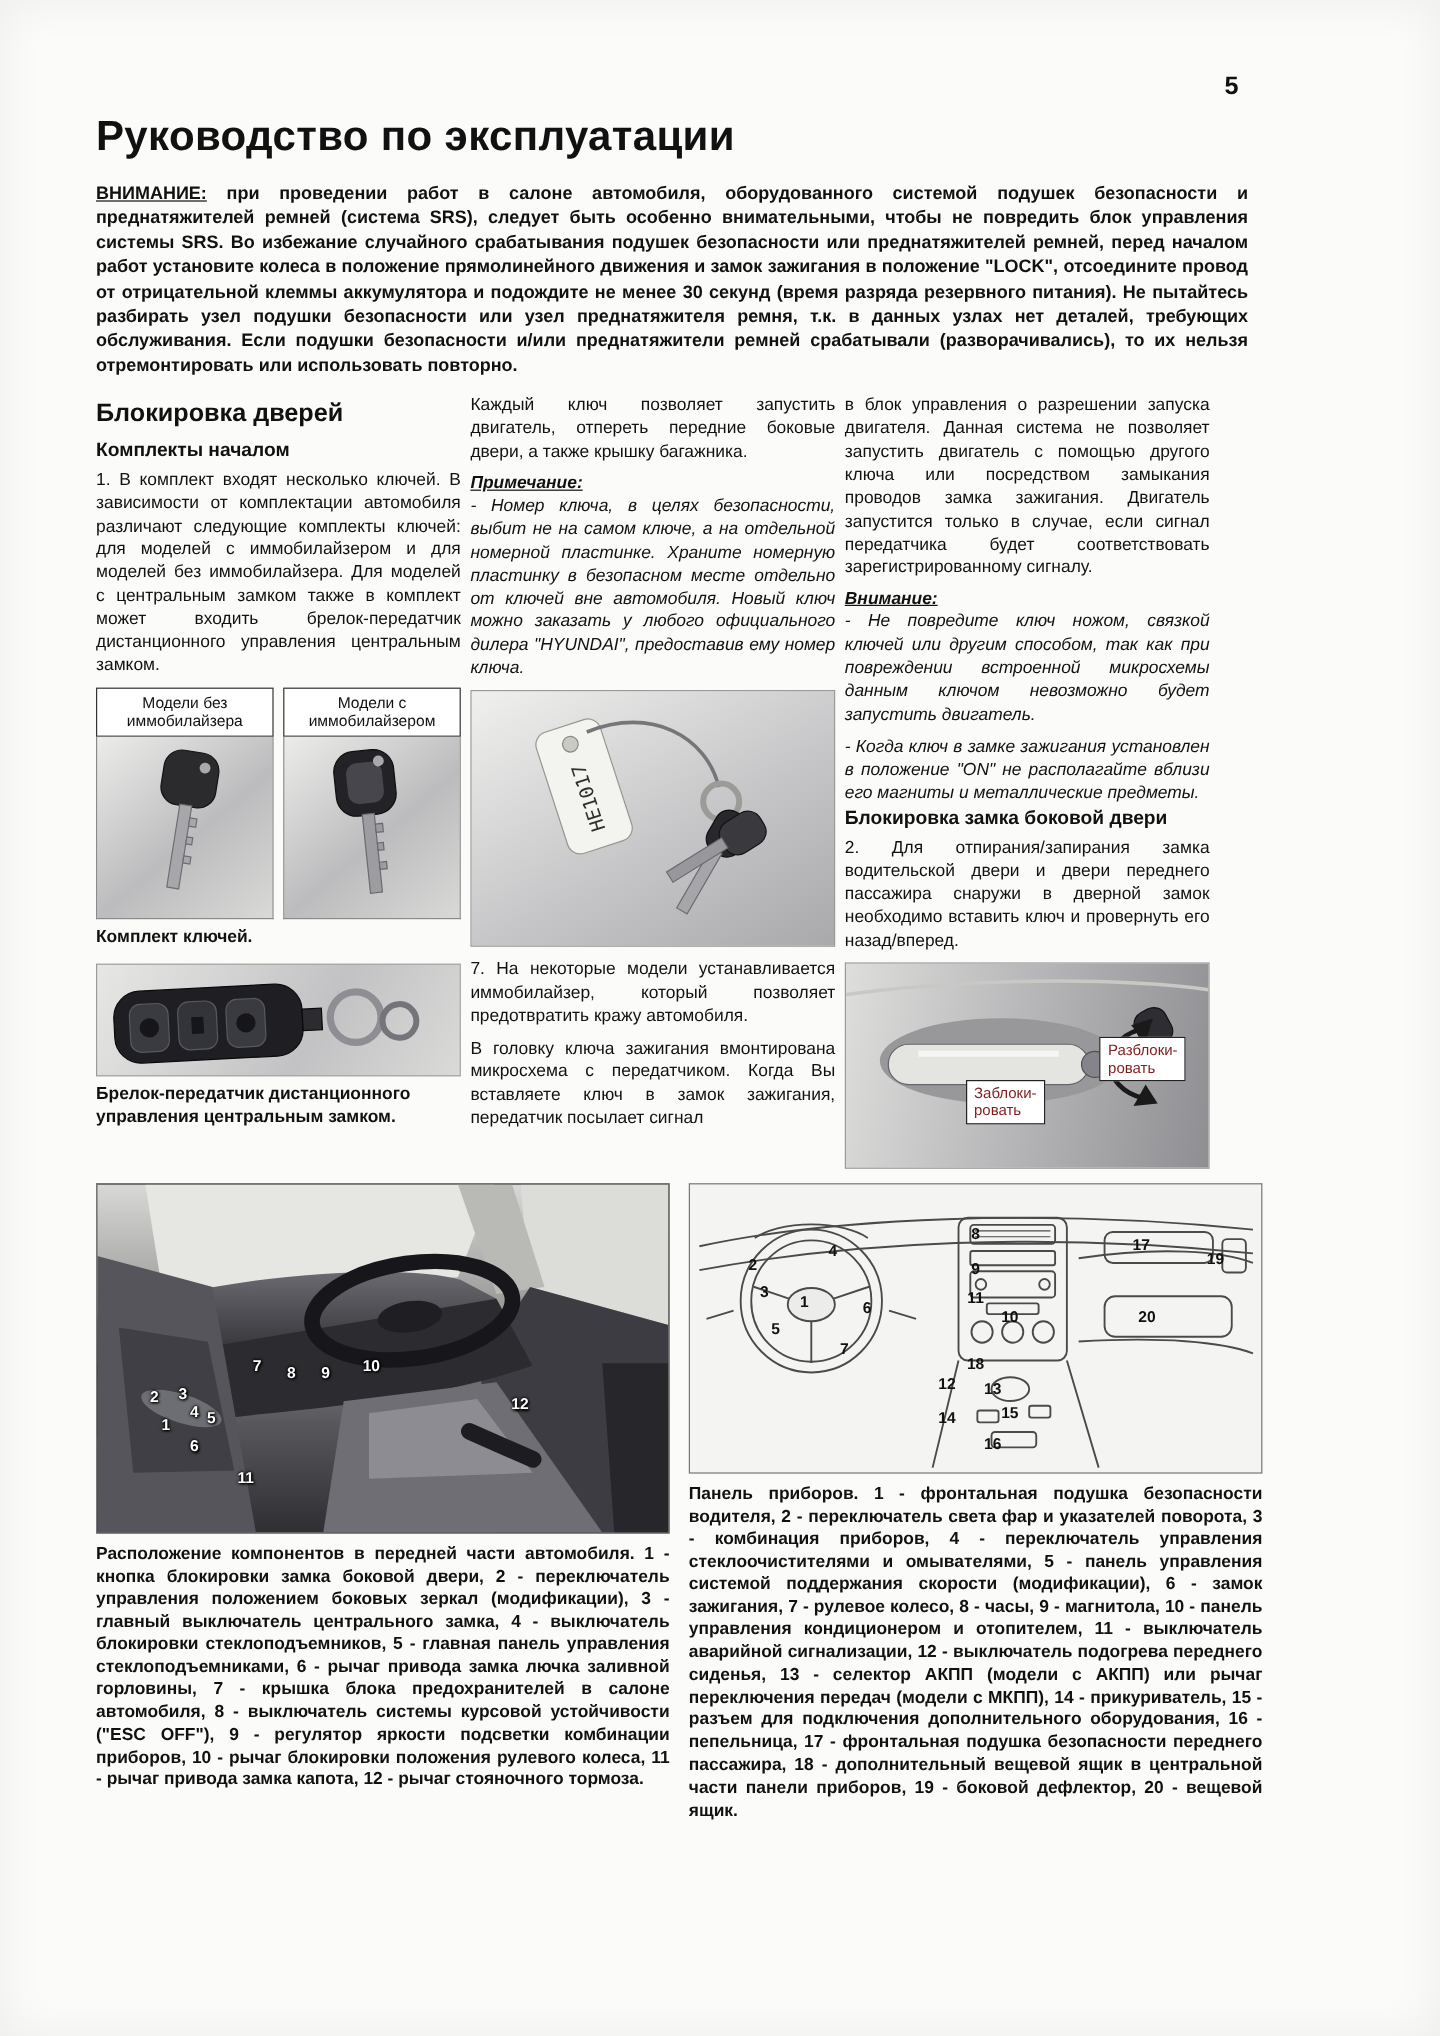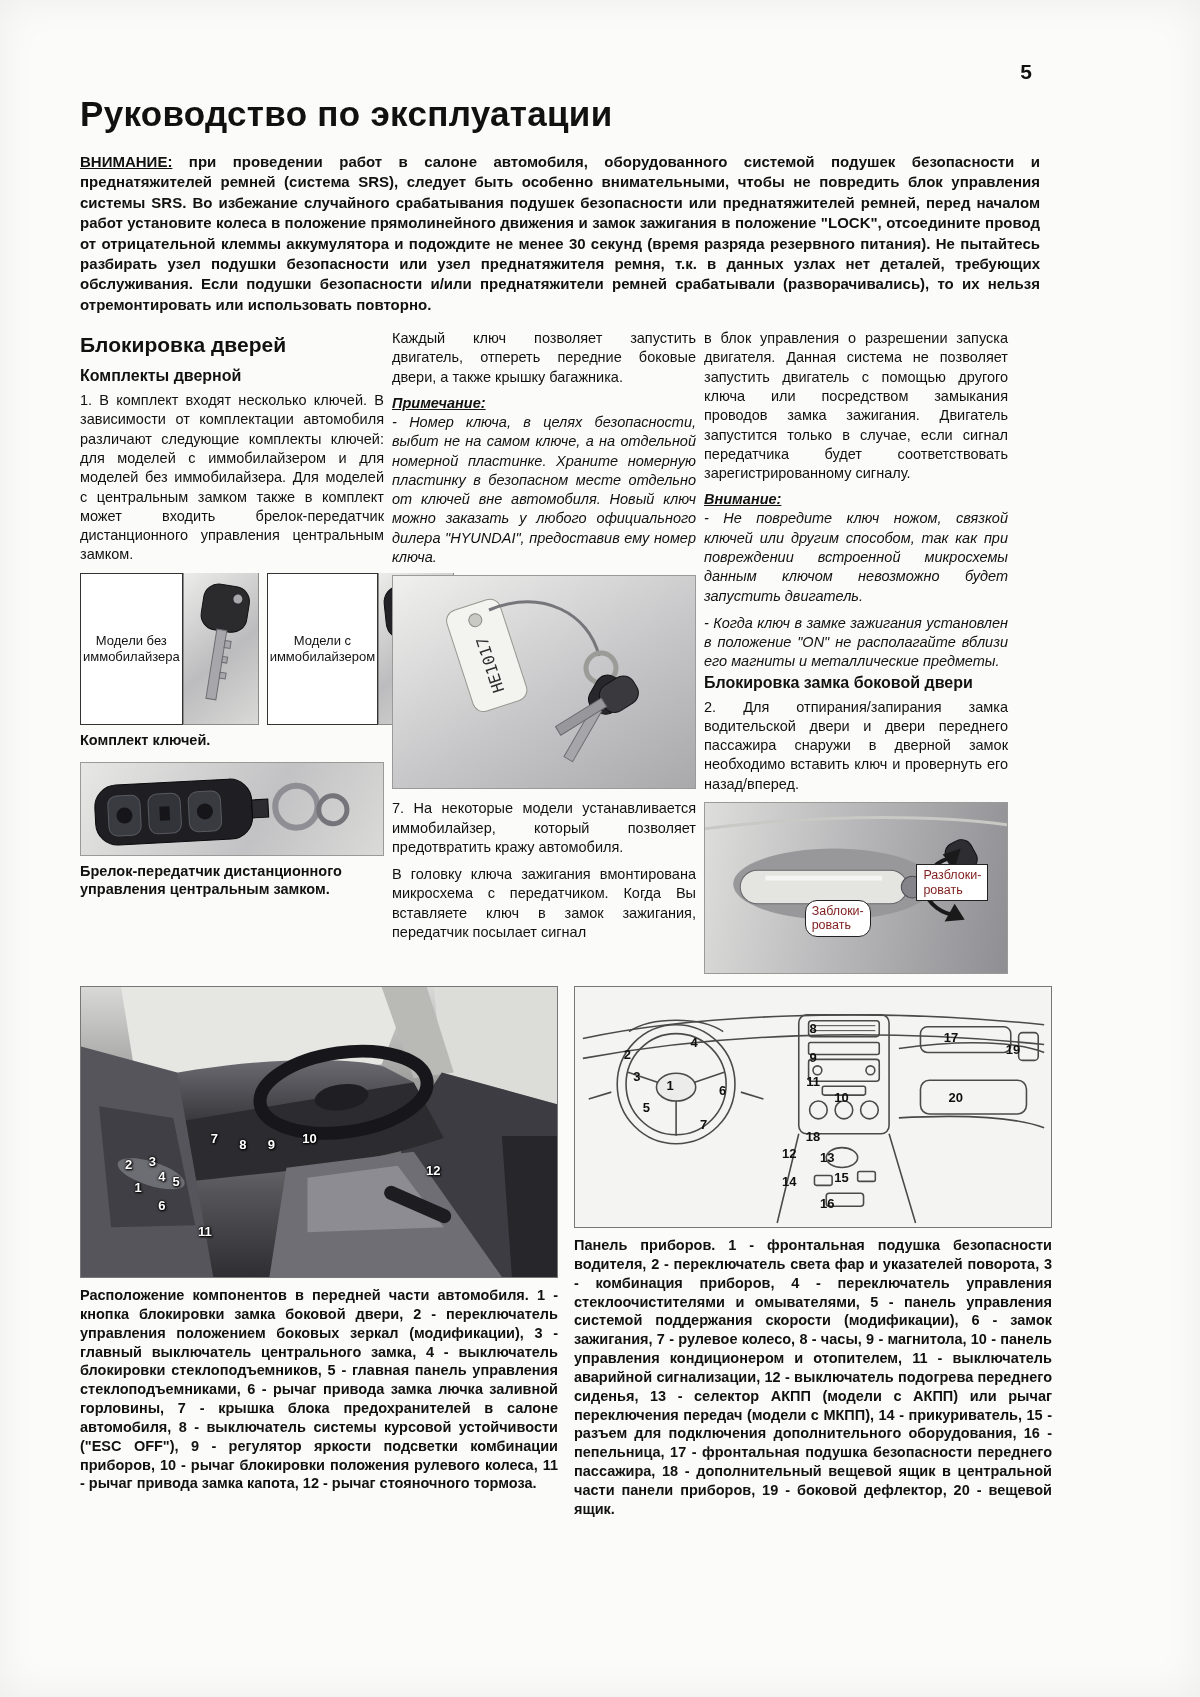--- a/index.html
+++ b/index.html
@@ -20,35 +20,35 @@
   .h-big { font-size:21px; font-weight:bold; margin:4px 0 10px 0; }
   .h-small { font-size:16px; font-weight:bold; margin:2px 0 6px 0; }
   .body { font-size:14.5px; line-height:1.33; text-align:justify; margin-bottom:8px; }
   .note-label { font-size:14.5px; font-style:italic; font-weight:bold; text-decoration:underline; margin-bottom:2px; }
   .note { font-size:14.5px; font-style:italic; line-height:1.33; text-align:justify; margin-bottom:8px; }
   .caption { font-size:14.5px; font-weight:bold; line-height:1.3; margin:6px 0 12px 0; }
   .just { text-align:justify; }
 
   
   .keyset { display:flex; gap:8px; margin-top:6px; }
-  .keyset-col { flex:1; display:flex; flex-direction:row; }
+  .keyset-col { flex:1; display:flex; flex-direction:column; }
   .klabel { border:1px solid #333; background:#fff; font-size:13px; line-height:1.2;
             text-align:center; padding:4px 2px; min-height:40px; display:flex; align-items:center; justify-content:center; }
   .kphoto { border:1px solid #8a8a88; border-top:none; height:152px;
             background:linear-gradient(140deg,#ececea 0%,#bcbcbe 55%,#d9d9d7 100%);
             display:flex; align-items:center; justify-content:center; }
   .fob-figure { width:100%; height:94px; border:1px solid #9a9a98; margin-top:2px;
             background:linear-gradient(120deg,#e7e7e5 0%,#c2c2c4 60%,#dadad8 100%); }
   .tagkeys-figure { width:100%; height:214px; border:1px solid #9a9a98; margin:4px 0 10px 0;
             background:linear-gradient(150deg,#f0f0ee 0%,#c7c7c9 55%,#a9a9ab 100%); }
   .handle-figure { position:relative; width:100%; height:172px; border:1px solid #9a9a98; margin-top:6px;
             background:linear-gradient(100deg,#dededc 0%,#b9b9bb 45%,#8f8f93 100%); }
   .handle-label { position:absolute; background:#fff; border:1px solid #222; color:#7f1d1d;
             font-size:12.5px; line-height:1.15; padding:3px 6px; white-space:pre-line; }
-  .handle-label.lock { left:33%; top:57%;border-radius:12px; }
+  .handle-label.lock { left:33%; top:57%; }
   .handle-label.unlock { left:70%; top:36%; }
 
   .bottom { display:flex; gap:16px; width:972px; margin-top:12px; }
   .bottom-left { width:478px; }
   .bottom-right { width:478px; }
   .photo { position:relative; border:1px solid #777; overflow:hidden; }
   .photo.interior { height:292px; background:#555; }
   .photo.dashboard { height:242px; background:#f4f4f2; }
   .bottom .caption { margin-top:8px; }
 
@@ -66,21 +66,21 @@
   <div class="page-number">5</div>
 
   <h1 class="title">Руководство по эксплуатации</h1>
 
   <p class="warning"><span class="warn-label">ВНИМАНИЕ:</span><span> при проведении работ в салоне автомобиля, оборудованного системой подушек безопасности и преднатяжителей ремней (система SRS), следует быть особенно внимательными, чтобы не повредить блок управления системы SRS. Во избежание случайного срабатывания подушек безопасности или преднатяжителей ремней, перед началом работ установите колеса в положение прямолинейного движения и замок зажигания в положение "LOCK", отсоедините провод от отрицательной клеммы аккумулятора и подождите не менее 30 секунд (время разряда резервного питания). Не пытайтесь разбирать узел подушки безопасности или узел преднатяжителя ремня, т.к. в данных узлах нет деталей, требующих обслуживания. Если подушки безопасности и/или преднатяжители ремней срабатывали (разворачивались), то их нельзя отремонтировать или использовать повторно.</span></p>
 
   <div class="columns">
 
     <div class="col">
       <div class="h-big">Блокировка дверей</div>
-      <div class="h-small">Комплекты дверной</div>
+      <div class="h-small">Комплекты началом</div>
       <p class="body">1. В комплект входят несколько ключей. В зависимости от комплектации автомобиля различают следующие комплекты ключей: для моделей с иммобилайзером и для моделей без иммобилайзера. Для моделей с центральным замком также в комплект может входить брелок-передатчик дистанционного управления центральным замком.</p>
 
       <div class="keyset">
         <div class="keyset-col">
           <div class="klabel">Модели без иммобилайзера</div>
           <div class="kphoto">
             <svg width="74" height="136" viewBox="0 0 74 136">
               <g transform="rotate(9 37 68)">
                 <rect x="12" y="5" width="46" height="46" rx="15" fill="#2b2b2e" stroke="#121214"></rect>
                 <circle cx="46" cy="17" r="4.5" fill="#a9a9ad"></circle>

